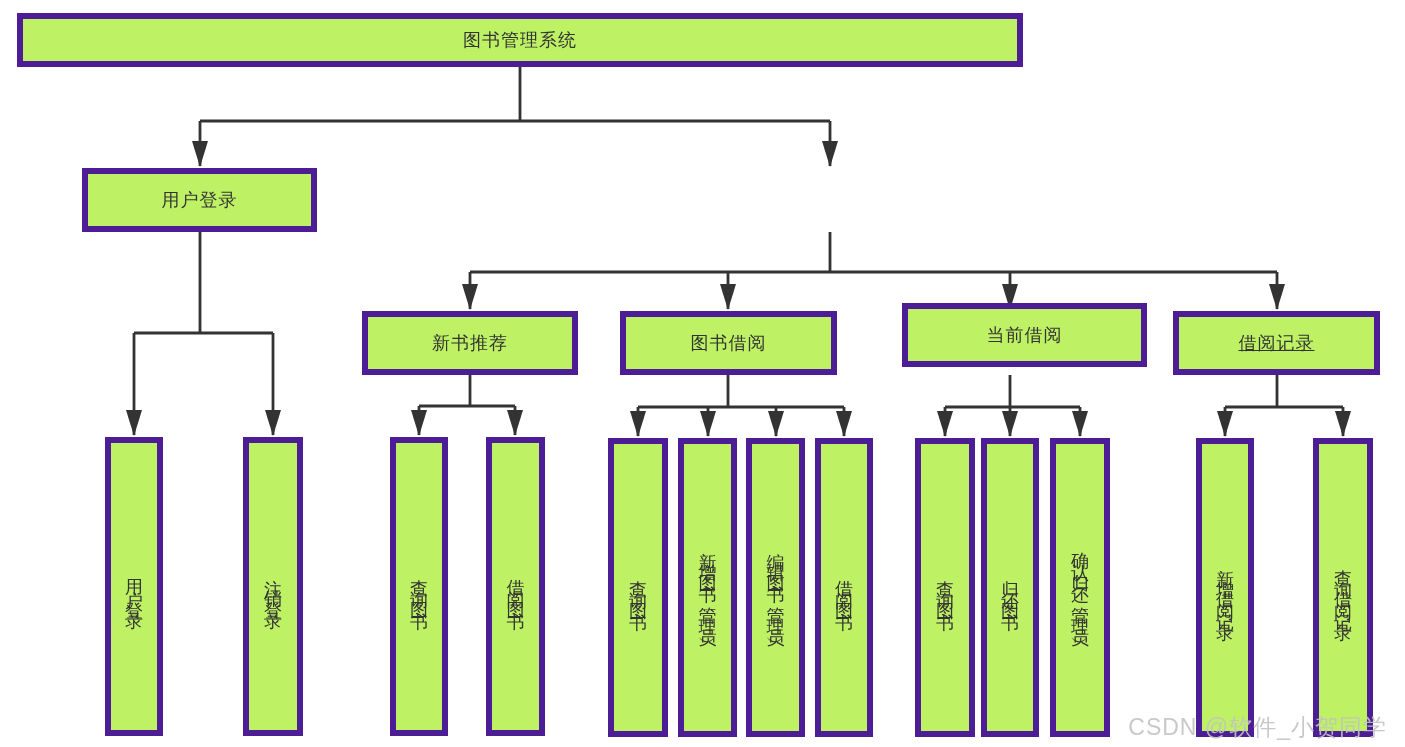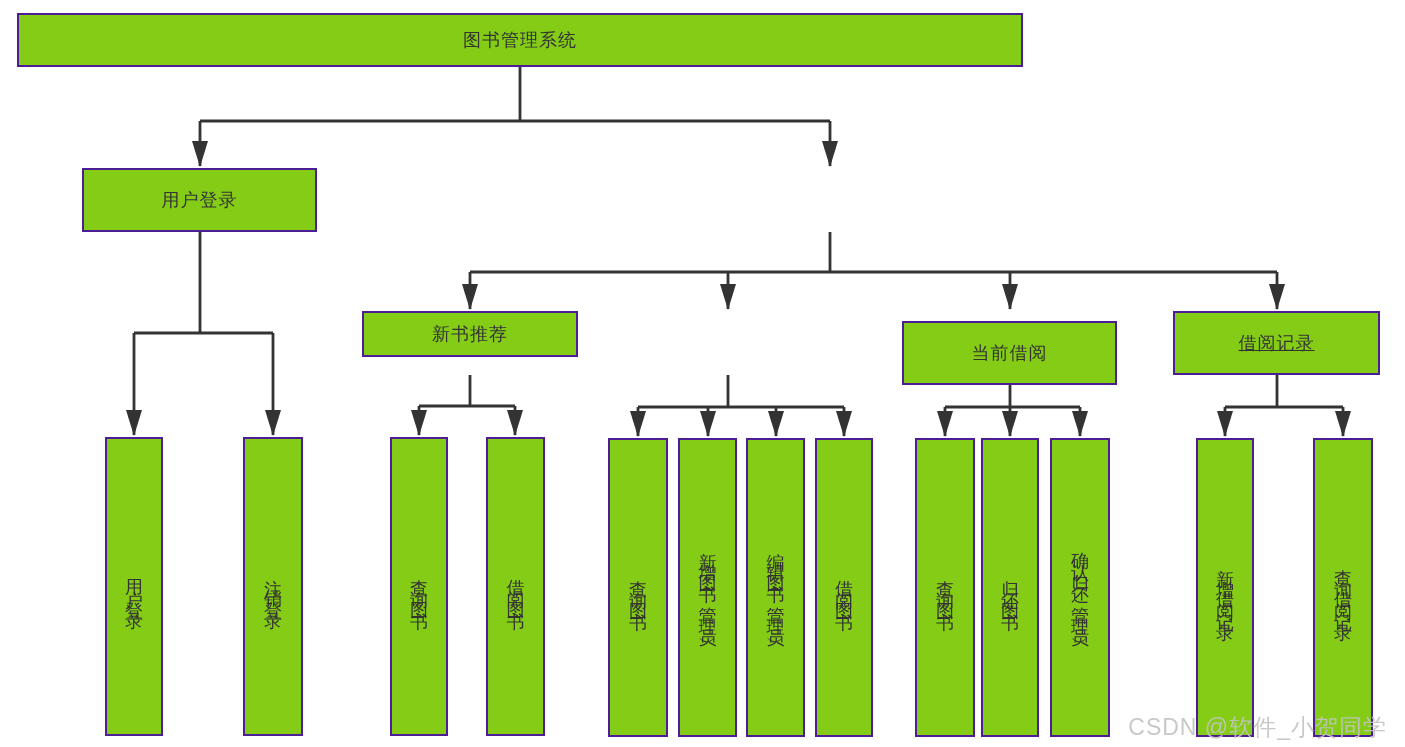--- a/index.html
+++ b/index.html
@@ -8,22 +8,22 @@
     width:1405px;height:747px;
     background:#ffffff;
     font-family:"Liberation Sans", sans-serif;
     color:#333333;
     overflow:hidden;
   }
   #lines{position:absolute;left:0;top:0;width:1405px;height:747px;}
   .node{
     position:absolute;
     box-sizing:border-box;
-    border:2px solid #4c1d95;
-    background:#84cc16;
+    border:6px solid #4c1d95;
+    background:#bef264;
     display:flex;
     align-items:center;
     justify-content:center;
   }
   .node-h{font-size:18px;letter-spacing:1px;}
   .leaf{font-size:18px;}
   .vtext{
     writing-mode:vertical-rl;
     text-orientation:mixed;
     letter-spacing:11px;
@@ -93,22 +93,23 @@
       <path d="M1225 407 H1343"></path>
       <path d="M1225 407 V436" marker-end="url(#arrow)"></path>
       <path d="M1343 407 V436" marker-end="url(#arrow)"></path>
     </g>
   </svg>
 
   <div class="node node-h" style="left:17px;top:13px;width:1006px;height:54px;">图书管理系统</div>
 
   <div class="node node-h" style="left:82px;top:168px;width:235px;height:64px;">用户登录</div>
 
-  <div class="node node-h" style="left:362px;top:311px;width:216px;height:46px;">新书推荐</div>
-  <div class="node node-h" style="left:902px;top:321px;width:215px;height:64px;text-align:right;">当前借阅</div>
+  <div class="node node-h" style="left:362px;top:311px;width:216px;height:64px;">新书推荐</div>
+  <div class="node node-h" style="left:620px;top:311px;width:217px;height:64px;">图书借阅</div>
+  <div class="node node-h" style="left:902px;top:303px;width:245px;height:64px;text-align:right;">当前借阅</div>
   <div class="node node-h" style="left:1173px;top:311px;width:207px;height:64px;text-decoration:underline;">借阅记录</div>
 
   <div class="node leaf" style="left:105px;top:437px;width:58px;height:299px;">
     <span class="vtext">用户登录</span>
   </div>
   <div class="node leaf" style="left:243px;top:437px;width:60px;height:299px;">
     <span class="vtext">注销登录</span>
   </div>
 
   <div class="node leaf" style="left:390px;top:437px;width:58px;height:299px;">

